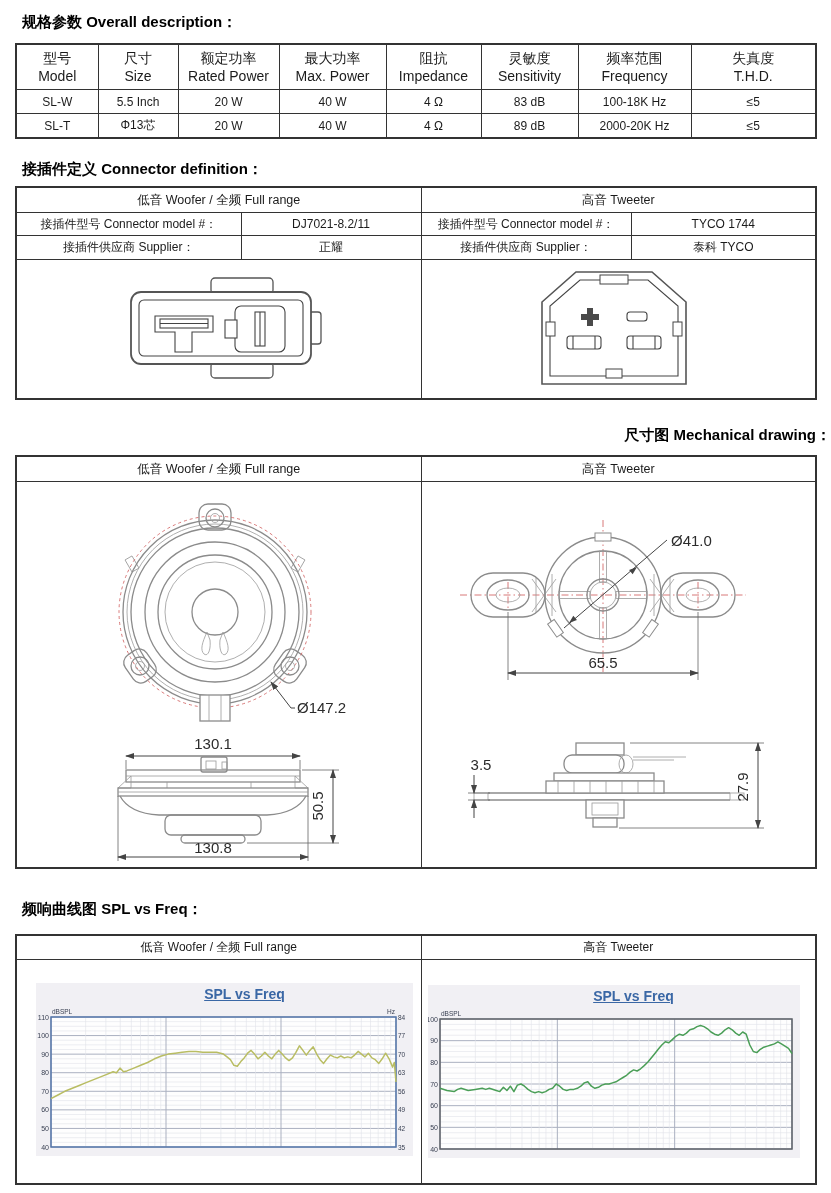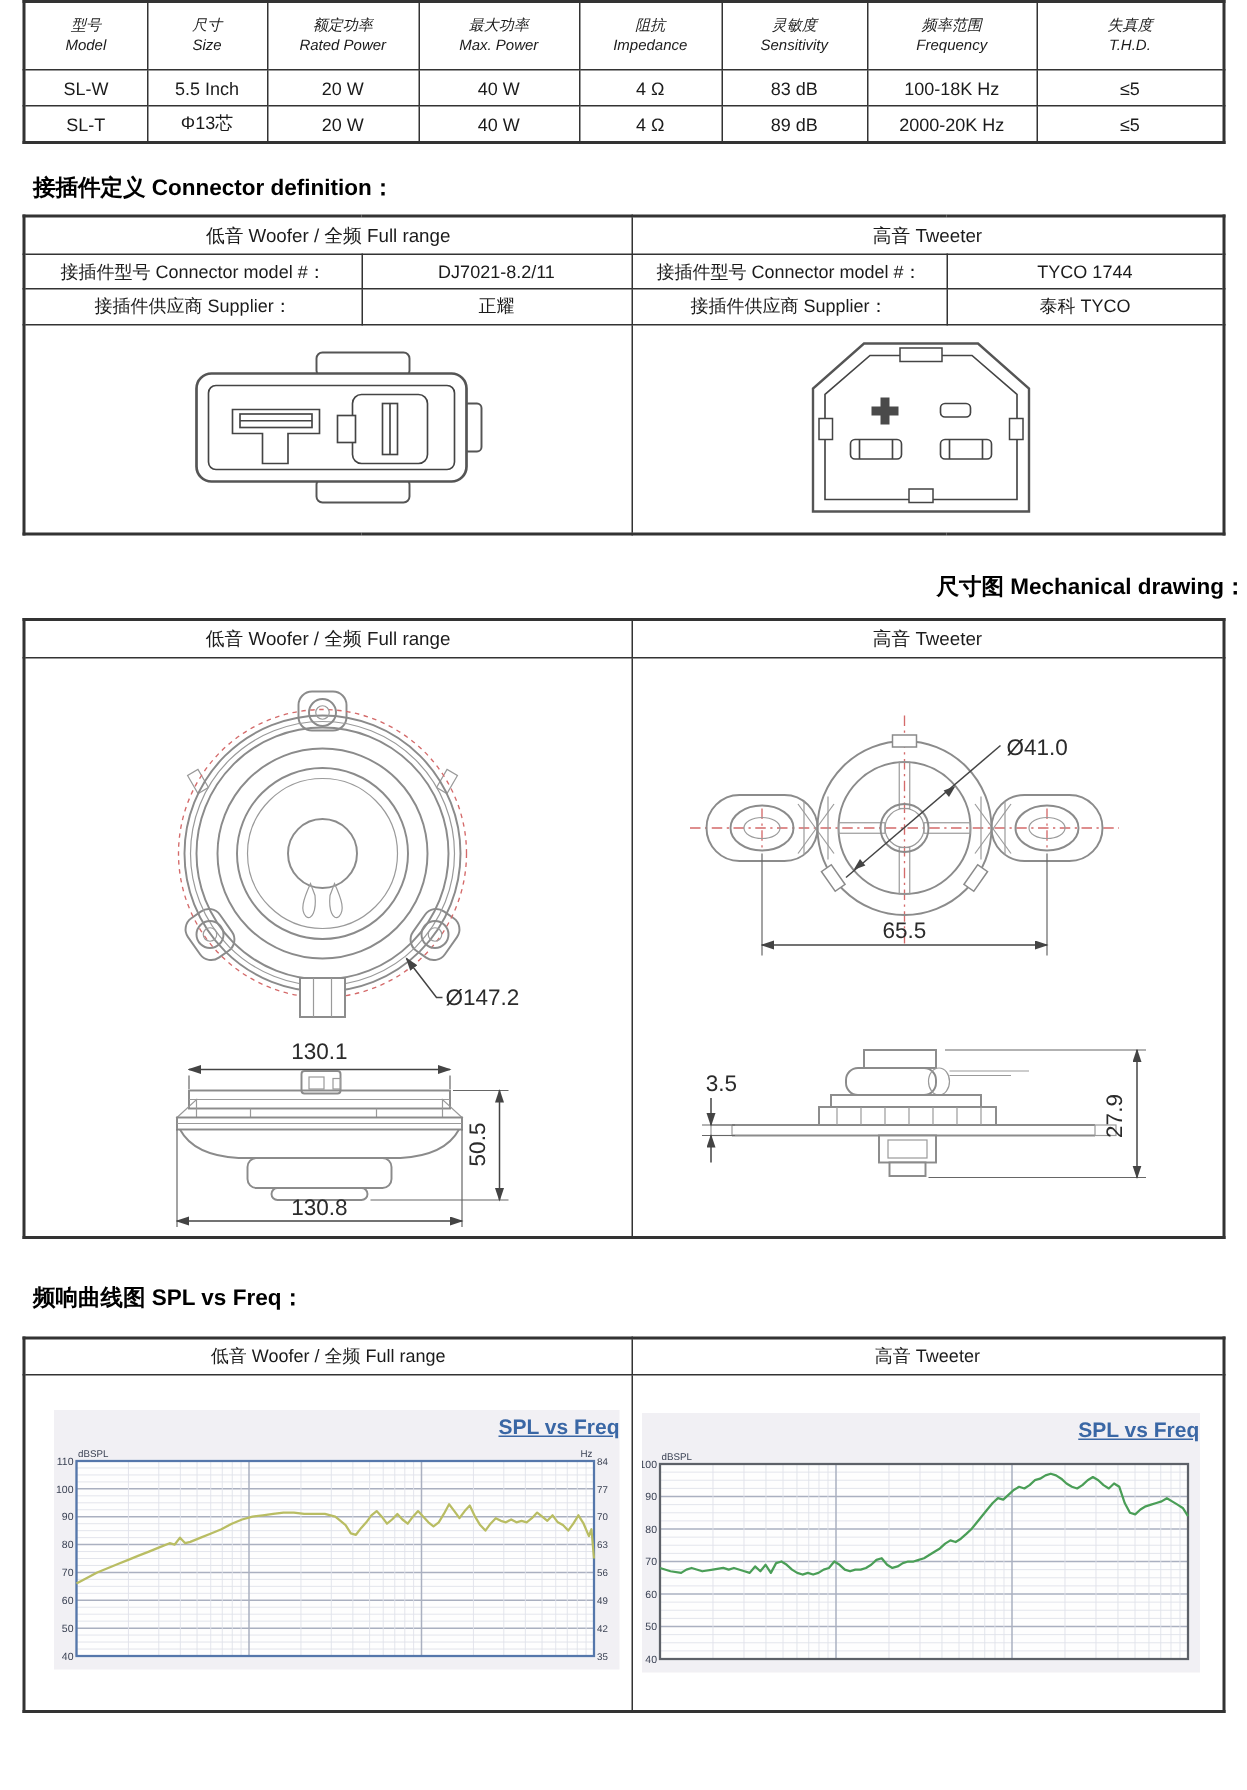--- a/index.html
+++ b/index.html
@@ -7,45 +7,46 @@
        font-family:"Liberation Sans","DejaVu Sans",sans-serif;color:#1b1b1b;}
   .page{position:relative;width:831px;height:1193px;}
   .section-title{margin-left:22px;font-size:15px;font-weight:700;color:#000;height:19px;line-height:19px;}
   .t1{padding-top:12px;margin-bottom:12px;}
   .t2{margin-top:20px;margin-bottom:8px;}
   .t3{margin-top:25px;margin-bottom:11px;text-align:right;}
   .t4{margin-top:30px;margin-bottom:16px;}
   table.tbl{border-collapse:collapse;table-layout:fixed;margin-left:15px;width:800px;
             border:2px solid #333;}
   table.tbl td{border:1px solid #333;text-align:center;font-size:12px;padding:0 2px;overflow:hidden;}
-  tr.h44 td{height:44px;font-size:10px;line-height:1.3;font-style:italic;}
+  tr.h44 td{height:44px;font-size:14px;line-height:1.3;}
   tr.h24 td{height:24px;font-size:12.5px;}
   tr.h23 td{height:23px;margin-top:38px;}
   tr.h22 td{height:22px;margin-top:12px;}
   td.draw{padding:0;vertical-align:top;}
   .chart-box{background:#f1f0f4;}
-  .chart-title{text-align:right;font-weight:700;font-size:14px;color:#3a67a5;
+  .chart-title{text-align:center;font-weight:700;font-size:14px;color:#3a67a5;
                text-decoration:underline;padding-top:3px;height:19px;padding-left:40px;}
   
   .dl{stroke:#8b8b8b;stroke-width:1.3;fill:none;}
   .dl2{stroke:#9a9a9a;stroke-width:0.8;fill:none;}
   .dlw{stroke:#8b8b8b;stroke-width:1.3;fill:#fff;}
   .blk{stroke:#444;stroke-width:1.6;fill:none;}
   .blk2{stroke:#444;stroke-width:1.1;fill:none;}
   .red{stroke:#d46a6a;stroke-width:0.9;fill:none;stroke-dasharray:7 3 1.5 3;}
   .redc{stroke:#d46a6a;stroke-width:0.9;fill:none;stroke-dasharray:3 3;}
   .dim{stroke:#444;stroke-width:1;fill:none;}
   .ext{stroke:#666;stroke-width:0.8;fill:none;}
   .dimt{font-size:15px;fill:#2b2b2b;}
 </style>
 </head>
 <body>
 
 <div class="page">
 
+  <div class="section-title t1">规格参数 Overall description：</div>
   <table class="tbl">
     <colgroup>
         <col style="width:82px">
         <col style="width:80px">
         <col style="width:101px">
         <col style="width:107px">
         <col style="width:95px">
         <col style="width:97px">
         <col style="width:113px">
         <col style="width:125px">

